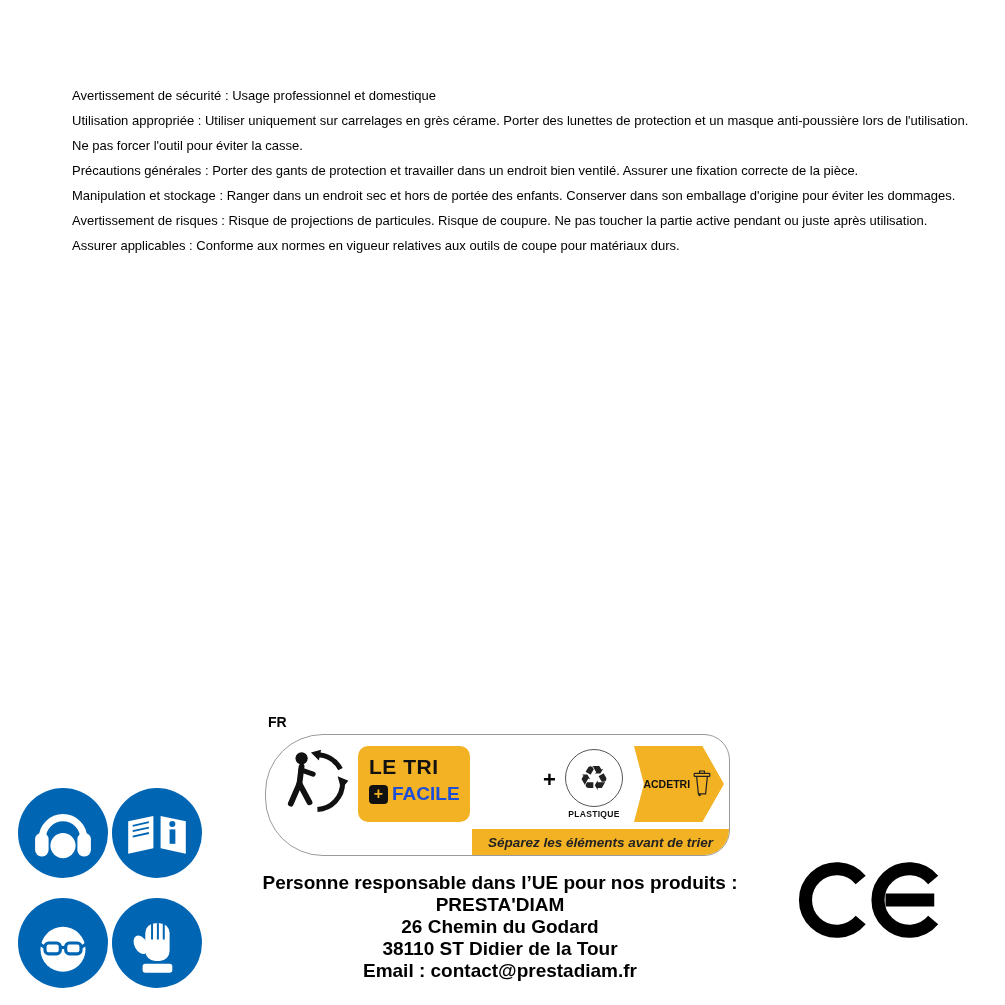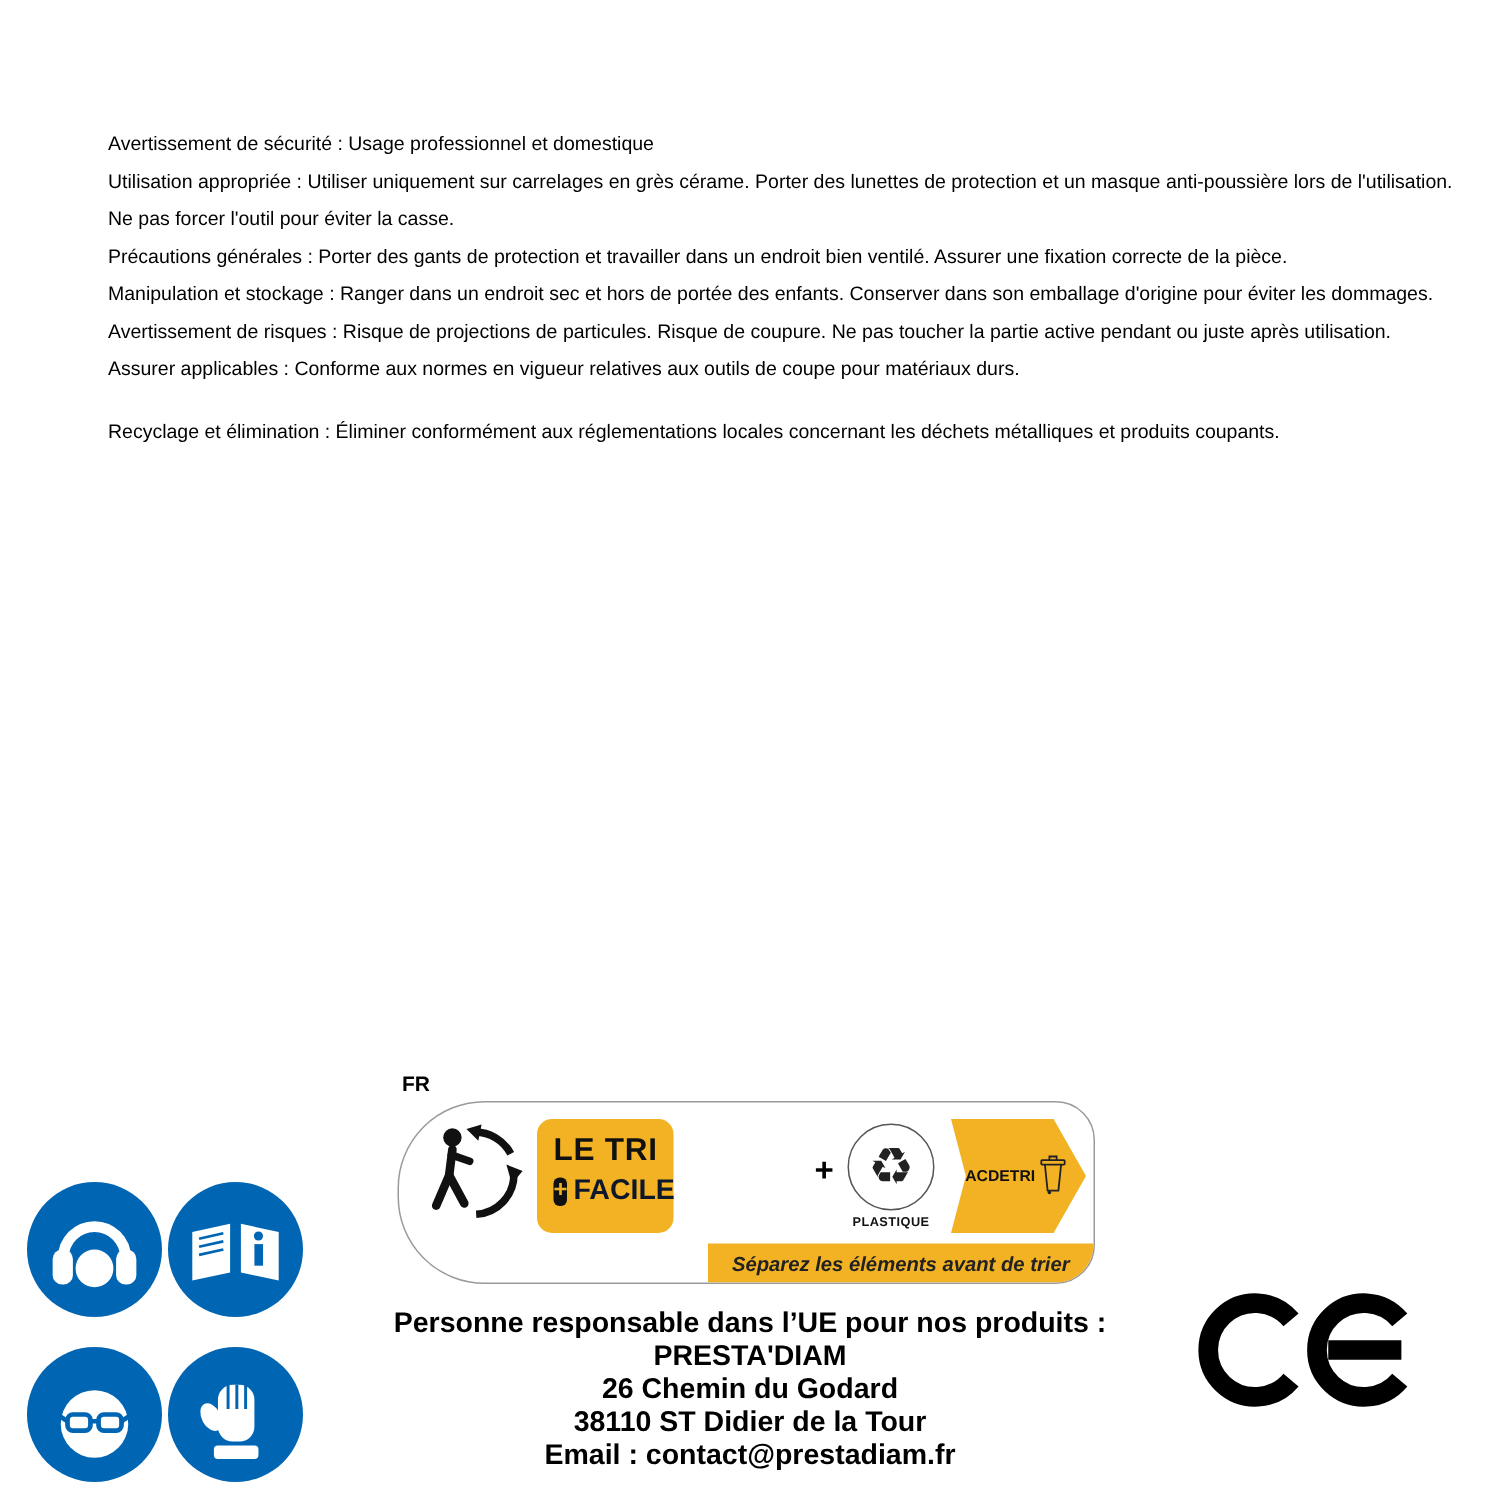--- a/index.html
+++ b/index.html
@@ -29,30 +29,30 @@
   }
 
   
   .infotri {
     position:absolute; left:265px; top:734px; width:465px; height:122px;
     background:#fff; border:1.5px solid #9a9a9a;
     border-radius:58px 26px 26px 58px; overflow:hidden; box-sizing:border-box;
   }
   .triman-wrap { position:absolute; left:14px; top:10px; width:72px; height:80px; }
   .letri-badge {
-    position:absolute; left:92px; top:11px; width:91px; height:76px;
+    position:absolute; left:92px; top:11px; width:112px; height:76px;
     background:#F2B224; border-radius:10px; box-sizing:border-box; padding:9px 0 0 11px;
   }
   .letri-line1 { font-size:21px; font-weight:bold; letter-spacing:0.5px; color:#111; }
   .letri-line2 { margin-top:4px; display:flex; align-items:center; gap:4px; }
   .plus-chip {
     width:19px; height:19px; background:#111; color:#F2B224; border-radius:4px;
     font-size:16px; font-weight:bold; display:flex; align-items:center; justify-content:center;
   }
-  .facile-text { font-size:19px; font-weight:bold; color:#0f172a; }
+  .facile-text { font-size:19px; font-weight:bold; color:#1d4ed8; }
 
   .material { position:absolute; top:14px; width:64px; text-align:center; }
   .material.carton { left:210px; }
   .material.plastique { left:296px; }
   .mat-circle {
     width:58px; height:58px; border:1.6px solid #555; border-radius:50%;
     display:flex; align-items:center; justify-content:center; margin:0 auto; box-sizing:border-box;
     background:#fff;
   }
   .mat-label { font-size:8.5px; font-weight:bold; letter-spacing:0.3px; margin-top:2px; color:#111; }
@@ -98,21 +98,20 @@
 <div class="page">
 
 
   <div class="body-text">
     <p>Avertissement de sécurité : Usage professionnel et domestique</p>
     <p>Utilisation appropriée : Utiliser uniquement sur carrelages en grès cérame. Porter des lunettes de protection et un masque anti-poussière lors de l'utilisation. Ne pas forcer l'outil pour éviter la casse.</p>
     <p>Précautions générales : Porter des gants de protection et travailler dans un endroit bien ventilé. Assurer une fixation correcte de la pièce.</p>
     <p>Manipulation et stockage : Ranger dans un endroit sec et hors de portée des enfants. Conserver dans son emballage d'origine pour éviter les dommages.</p>
     <p>Avertissement de risques : Risque de projections de particules. Risque de coupure. Ne pas toucher la partie active pendant ou juste après utilisation.</p>
     <p>Assurer applicables : Conforme aux normes en vigueur relatives aux outils de coupe pour matériaux durs.</p>
-    <p class="gap-before">Recyclage et élimination : Éliminer conformément aux réglementations locales concernant les déchets métalliques et produits coupants.</p>
   </div>
 
   <div class="fr-label">FR</div>
 
   <div class="infotri">
 
     <div class="triman-wrap">
       <svg width="72" height="80" viewBox="0 0 100 100">
         <circle cx="30" cy="13" r="8.5" fill="#111"></circle>
         <path d="M30 24 L27 48 L15 76" stroke="#111" stroke-width="8" fill="none" stroke-linecap="round" stroke-linejoin="round"></path>

